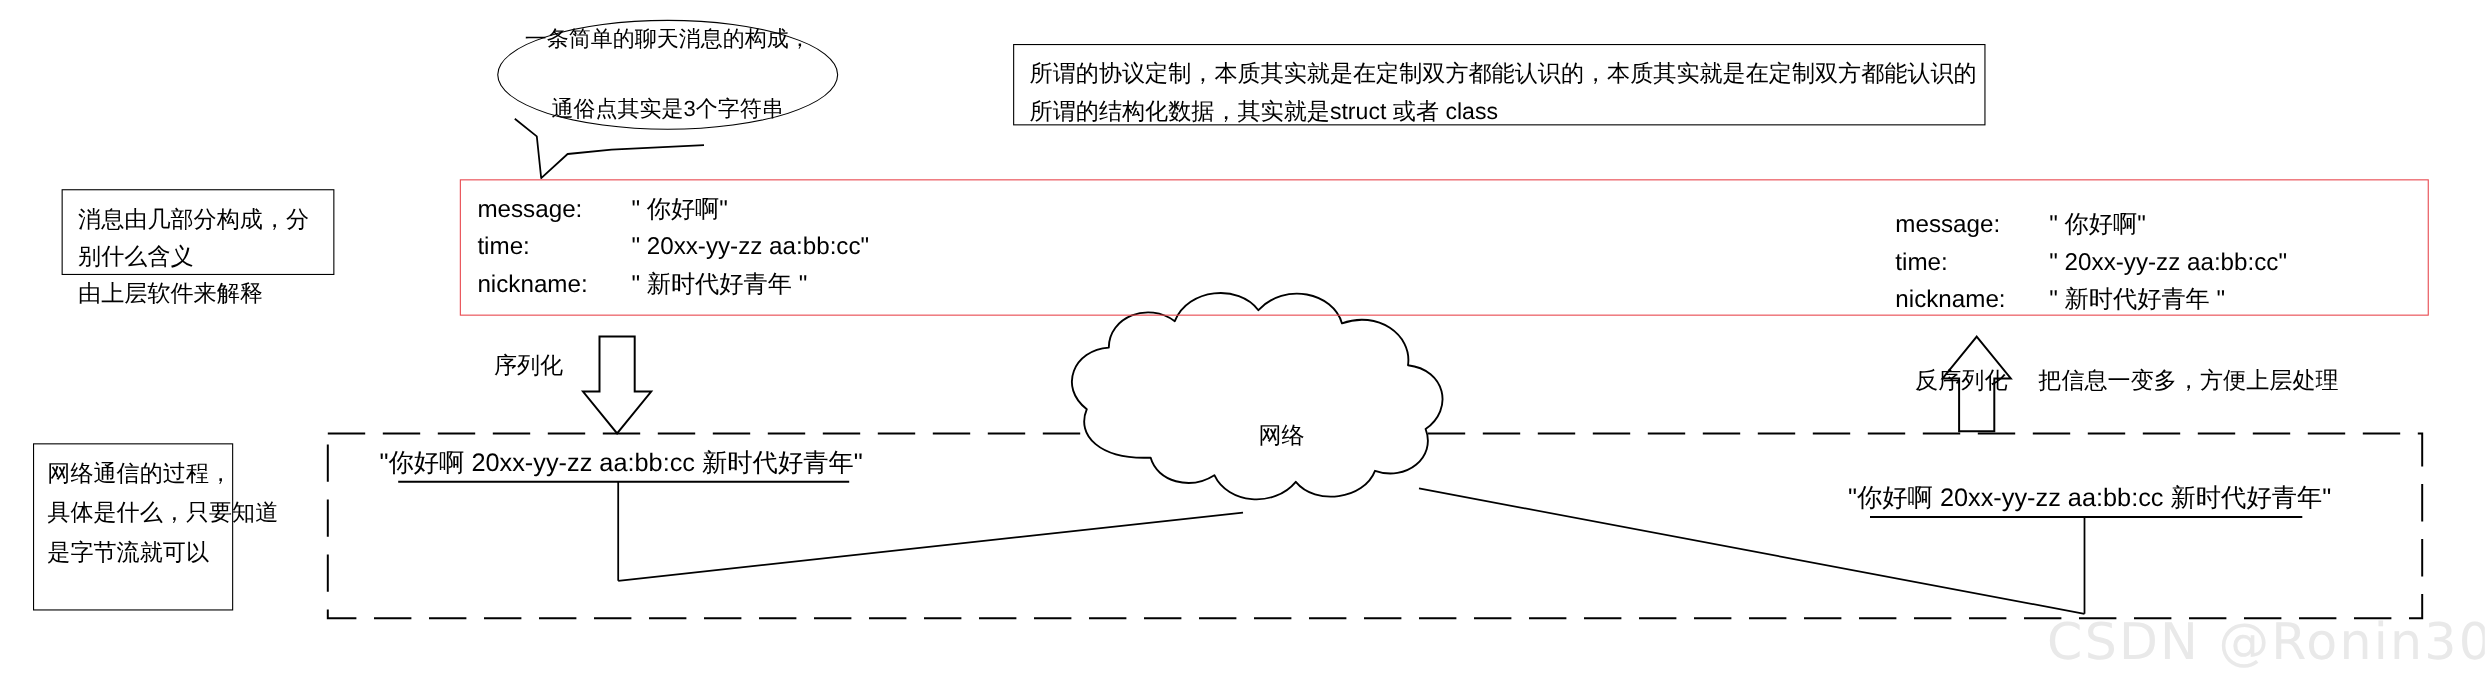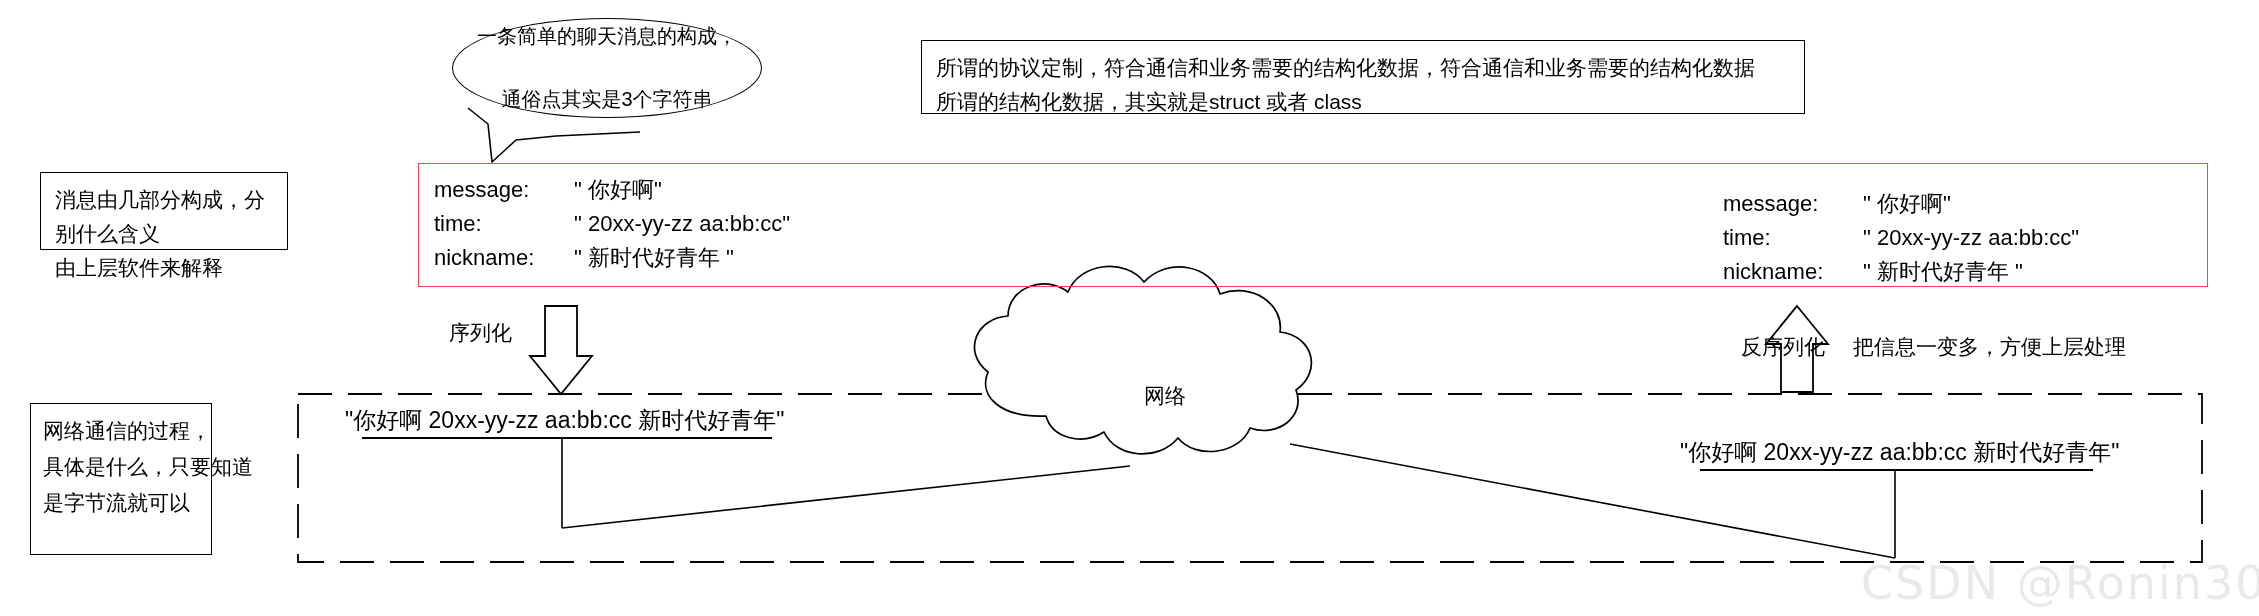--- a/index.html
+++ b/index.html
@@ -156,25 +156,25 @@
          C 1082 446, 1052 438, 1046 416 Z" fill="#ffffff" stroke="#000000" stroke-width="1.7" stroke-linejoin="round"></path>
 
   </svg>
 
   <div class="callout" style="left:452px; top:18px;">
     <span>一条简单的聊天消息的构成，</span>
     <span>通俗点其实是3个字符串</span>
   </div>
 
   <div class="note-box" style="left:921px; top:40px; width:884px; height:74px;">
-    <span class="line">所谓的协议定制，符合通信和业务需要的结构化数据，符合通信和业务需要的结构化数据</span>
+    <span class="line">所谓的协议定制，本质其实就是在定制双方都能认识的，本质其实就是在定制双方都能认识的</span>
     <span class="line">所谓的结构化数据，其实就是struct 或者 class</span>
   </div>
 
-  <div class="note-box" style="left:40px; top:172px; width:248px; height:78px; white-space:normal;">
+  <div class="note-box" style="left:56px; top:172px; width:248px; height:78px; white-space:normal;">
     <span class="line">消息由几部分构成，分别什么含义</span>
     <span class="line">由上层软件来解释</span>
   </div>
 
   <div class="struct-frame" style="left:418px; top:163px; width:1790px; height:124px;"></div>
 
   <div class="msg-block" style="left:434px; top:173px;">
     <div class="msg-row">
       <span class="msg-key" style="width:140px;">message:</span>
       <span class="msg-val">" 你好啊"</span>

